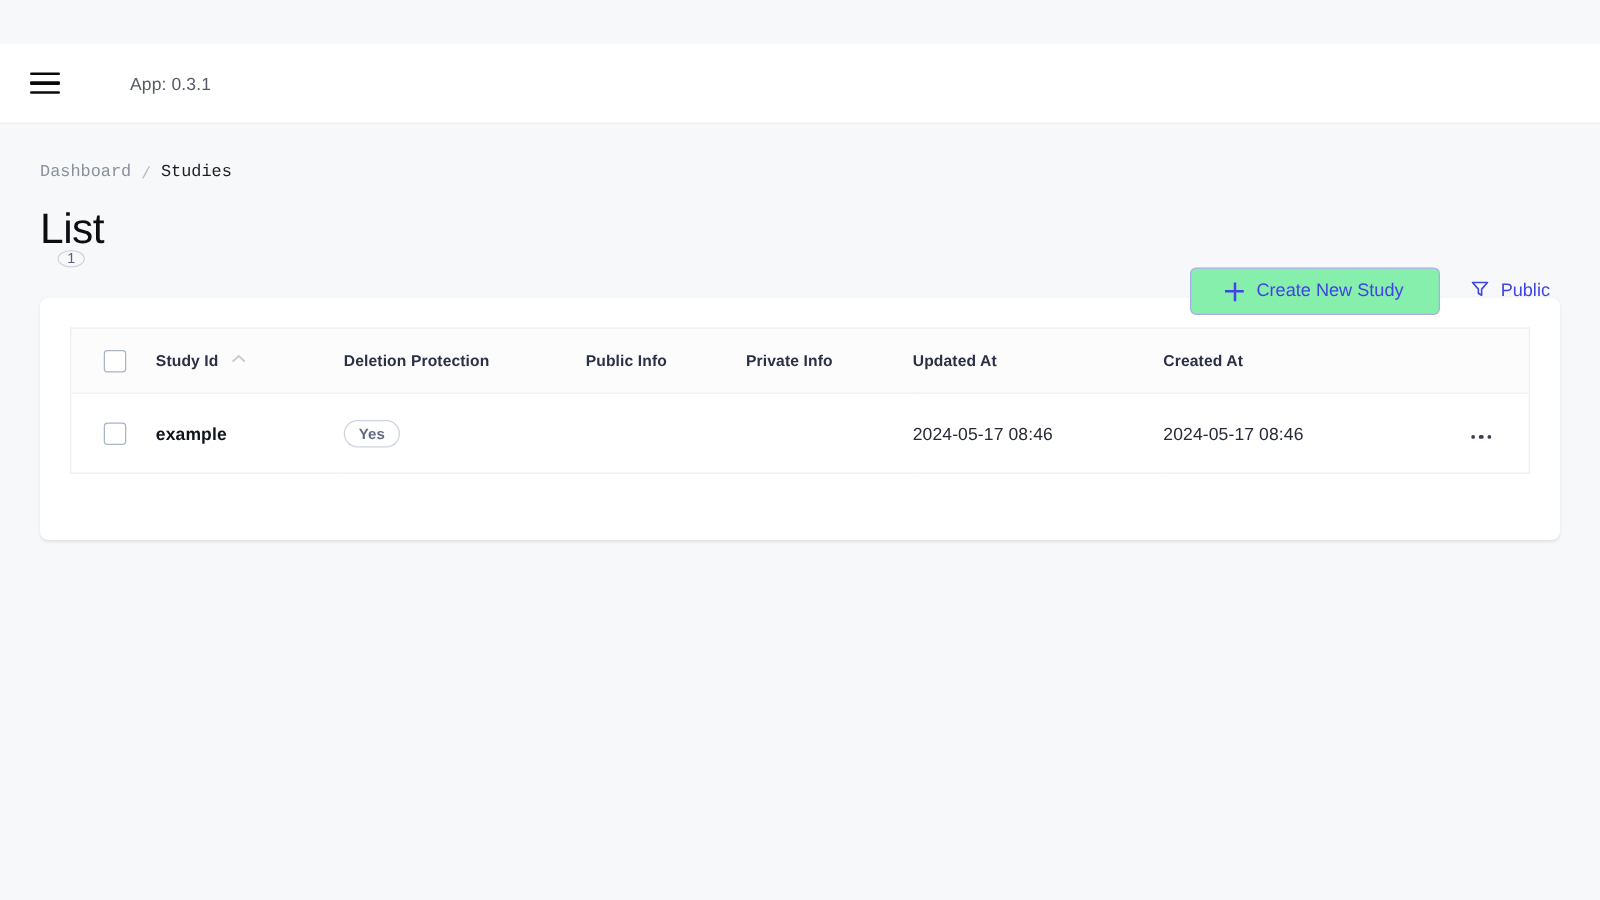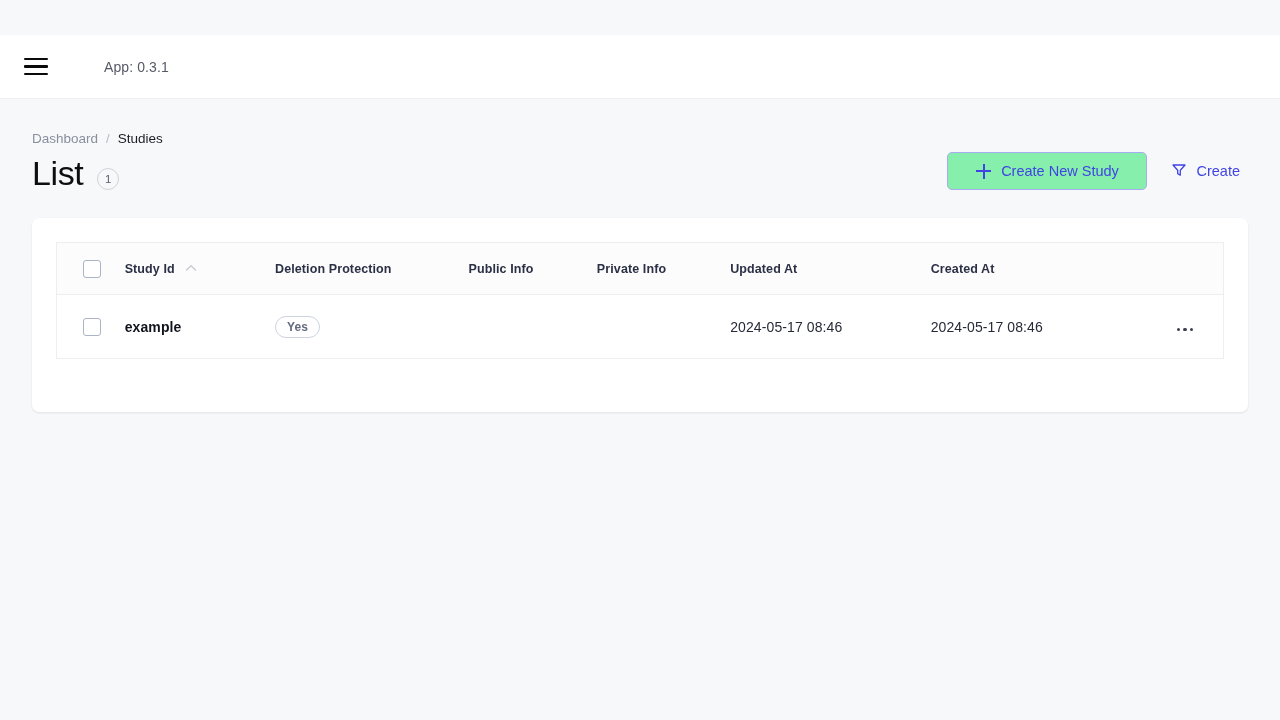--- a/index.html
+++ b/index.html
@@ -73,33 +73,36 @@
   
   .page {
     padding: 0 32px;
   }
   .breadcrumb {
     display: flex;
     align-items: flex-start;
     gap: 8px;
     font-size: 13.5px;
     padding-top: 32px;
+    font-family: Liberation Mono, monospace;
   }
   .crumb-link {
     color: #8a8f9e;
     text-decoration: none;
     cursor: pointer;
   }
   .crumb-sep { color: #b6bac4; font-size: 13px; }
   .crumb-current { color: #1c1e26; }
 
   .title-row {
     display: flex;
-    align-items: flex-end;
+    align-items: flex-start;
+    margin-top: 20px;
     height: 44px;
+    flex-direction: column;
   }
   .page-title {
     font-size: 34px;
     font-weight: 400;
     letter-spacing: -0.4px;
     color: #0d0d12;
     line-height: 1;
   }
   .count-badge {
     margin-left: 14px;
@@ -285,21 +288,21 @@
       <button class="btn-outline">
         <span class="plus-icon"></span>
         <span>Create New Study</span>
       </button>
       <button class="btn-text">
         <span>
           <svg width="16" height="16" viewBox="0 0 16 16" fill="none" aria-hidden="true">
             <path d="M2 3 H14 L9.3 8.3 V13.2 L6.7 11.6 V8.3 Z" stroke="#4044e3" stroke-width="1.3" stroke-linejoin="round" fill="none"></path>
           </svg>
         </span>
-        <span>Create</span>
+        <span>Public</span>
       </button>
     </div>
   </div>
 
   <div class="card">
     <table class="data-table">
       <thead>
         <tr>
           <th class="col-check">
             <span class="checkbox"></span>

